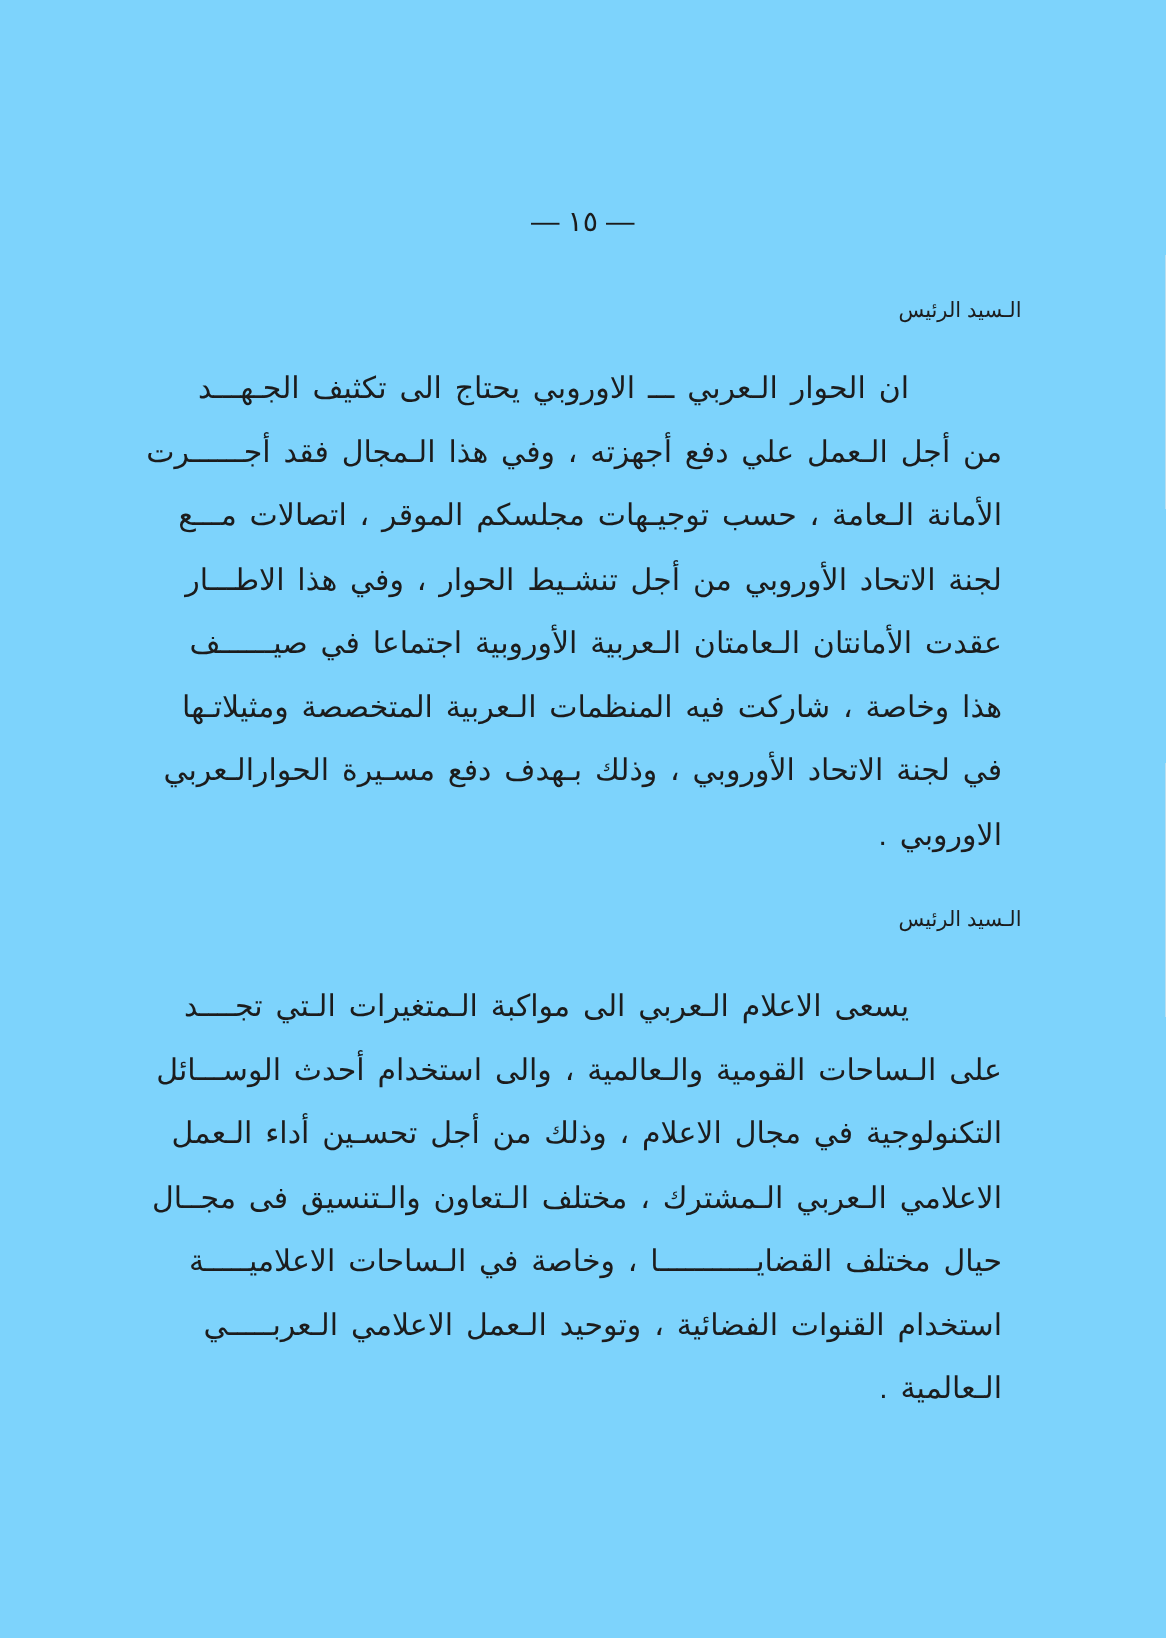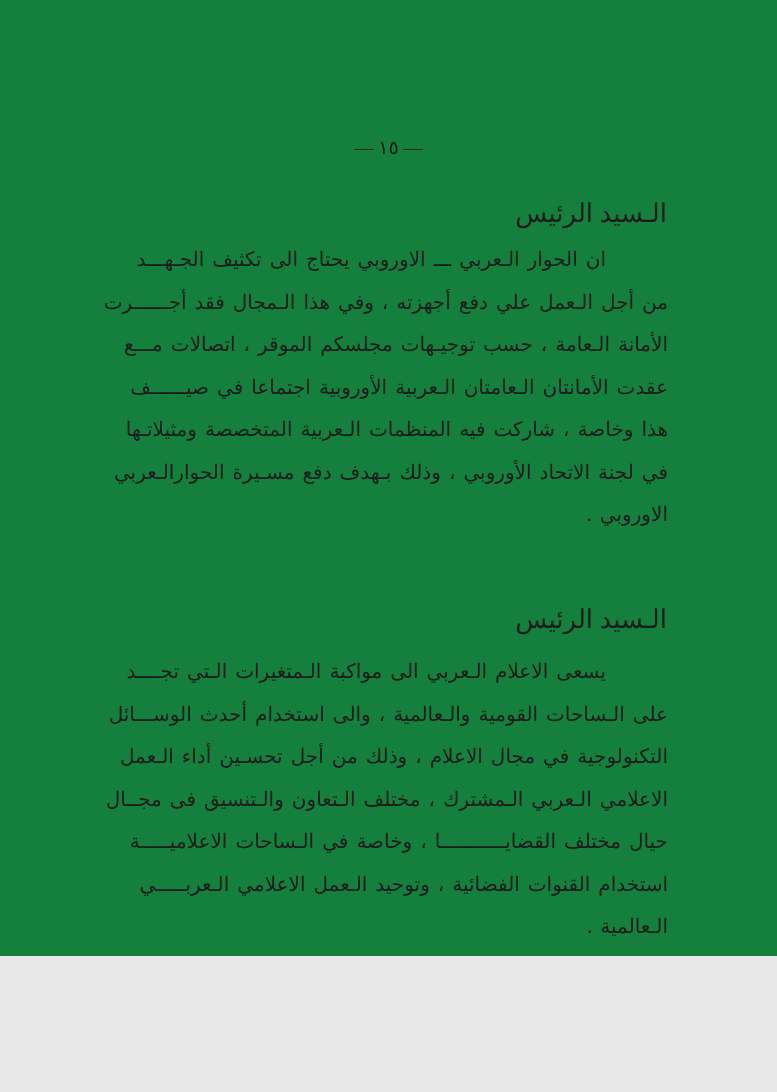--- a/index.html
+++ b/index.html
@@ -3,42 +3,42 @@
 <meta charset="utf-8">
 <style>
   html, body {
     margin: 0;
     padding: 0;
     background: #e8e8e8;
   }
   .page {
     position: relative;
     width: 777px;
-    height: 956px;
+    height: 1092px;
     margin: 0 auto;
-    background: #15803d;
+    background: #7dd3fc;
     overflow: hidden;
     direction: rtl;
-    font-family: Liberation Serif, serif;
+    font-family: Liberation Sans, sans-serif;
     color: #1c1c1c;
   }
   .page-number {
     position: absolute;
     top: 136px;
     right: 0;
     left: 0;
     text-align: center;
     font-size: 19px;
     letter-spacing: 4px;
     color: #1c1c1c;
   }
   .section-heading {
     position: absolute;
-    right: 110px;
-    font-size: 26px;
+    right: 96px;
+    font-size: 14px;
     white-space: nowrap;
   }
   .heading-1 { top: 198px; }
   .heading-2 { top: 604px; }
   .para {
     position: absolute;
     right: 109px;
     left: 55px;
     font-size: 20px;
     line-height: 42.5px;
@@ -60,20 +60,21 @@
 <div class="page">
 
   <div class="page-number">— ١٥ —</div>
 
   <div class="section-heading heading-1">الـسيد الرئيس</div>
 
   <div class="para para-1">
     <div class="text-line indent">ان الحوار الـعربي ـــ الاوروبي يحتاج الى تكثيف الجـهـــد</div>
     <div class="text-line">من أجل الـعمل علي دفع أجهزته ، وفي هذا الـمجال فقد أجــــــرت</div>
     <div class="text-line">الأمانة الـعامة ، حسب توجيـهات مجلسكم الموقر ، اتصالات مـــع</div>
+    <div class="text-line">لجنة الاتحاد الأوروبي من أجل تنشـيط الحوار ، وفي هذا الاطـــار</div>
     <div class="text-line">عقدت الأمانتان الـعامتان الـعربية الأوروبية اجتماعا في صيــــــف</div>
     <div class="text-line">هذا وخاصة ، شاركت فيه المنظمات الـعربية المتخصصة ومثيلاتـها</div>
     <div class="text-line">في لجنة الاتحاد الأوروبي ، وذلك بـهدف دفع مسـيرة الحوارالـعربي</div>
     <div class="text-line">الاوروبي .</div>
   </div>
 
   <div class="section-heading heading-2">الـسيد الرئيس</div>
 
   <div class="para para-2">
     <div class="text-line indent">يسعى الاعلام الـعربي الى مواكبة الـمتغيرات الـتي تجــــد</div>

